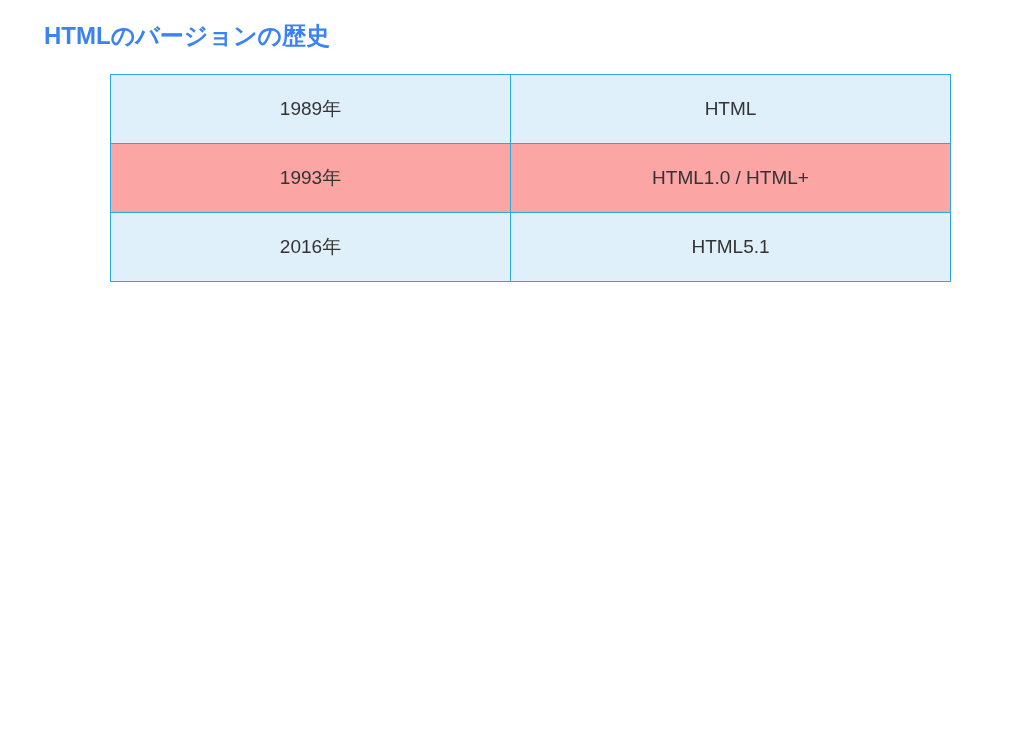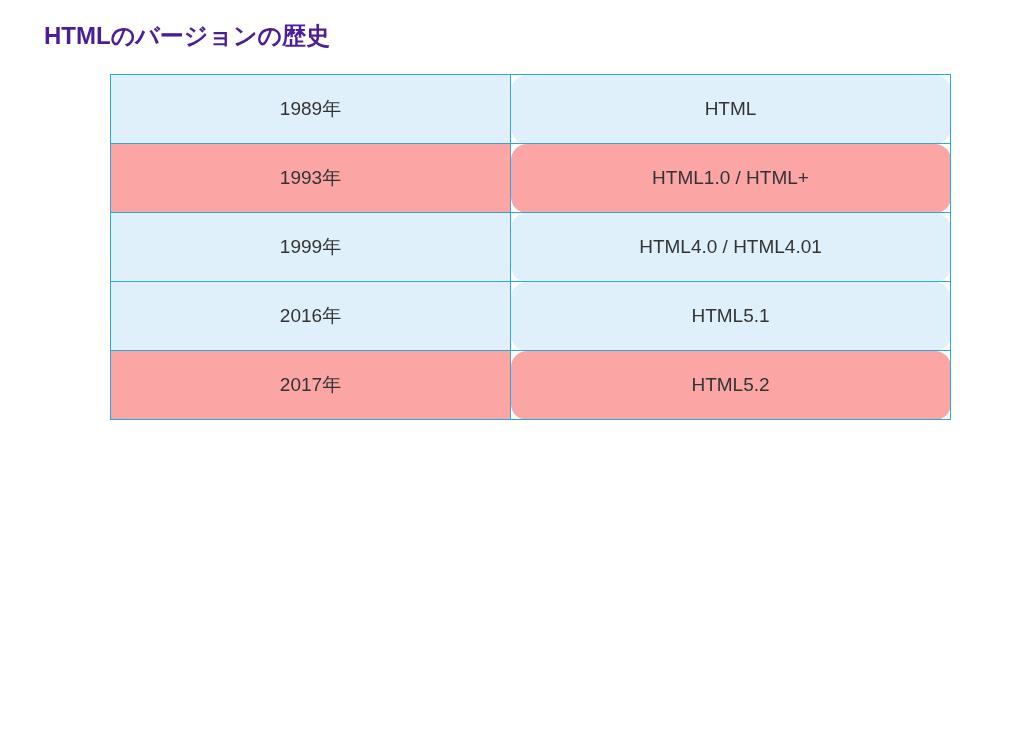--- a/index.html
+++ b/index.html
@@ -10,21 +10,21 @@
     body {
       width: 1024px;
       height: 745px;
       font-family: -apple-system, BlinkMacSystemFont, "Segoe UI", "Hiragino Sans", "Hiragino Kaku Gothic ProN", Meiryo, sans-serif;
       background: #ffffff;
       padding: 20px 40px;
     }
     .title {
       font-size: 24px;
       font-weight: 700;
-      color: #4c1d95;
+      color: #3b82f6;
       margin-bottom: 22px;
       margin-left: 4px;
     }
     .table-wrapper {
       margin-left: 70px;
       margin-right: 20px;
     }
     table {
       border-collapse: collapse;
       width: 840px;
@@ -36,21 +36,20 @@
       height: 69px;
       font-size: 19px;
       color: #333333;
       font-weight: 400;
     }
     td.year-col {
       width: 400px;
     }
     td.version-col {
       width: 440px;
-      border-radius: 16px;
     }
     tr.shaded td {
       background-color: #e0f0fa;
     }
     tr.plain td {
       background-color: #fca5a5;
     }
   </style>
 </head>
 <body>
@@ -62,26 +61,18 @@
     <tbody>
       <tr class="shaded">
         <td class="year-col">1989年</td>
         <td class="version-col">HTML</td>
       </tr>
       <tr class="plain">
         <td class="year-col">1993年</td>
         <td class="version-col">HTML1.0 / HTML+</td>
       </tr>
       <tr class="shaded">
-        <td class="year-col">1999年</td>
-        <td class="version-col">HTML4.0 / HTML4.01</td>
-      </tr>
-      <tr class="shaded">
         <td class="year-col">2016年</td>
         <td class="version-col">HTML5.1</td>
-      </tr>
-      <tr class="plain">
-        <td class="year-col">2017年</td>
-        <td class="version-col">HTML5.2</td>
       </tr>
     </tbody>
   </table>
 </div>
 
 </body></html>

